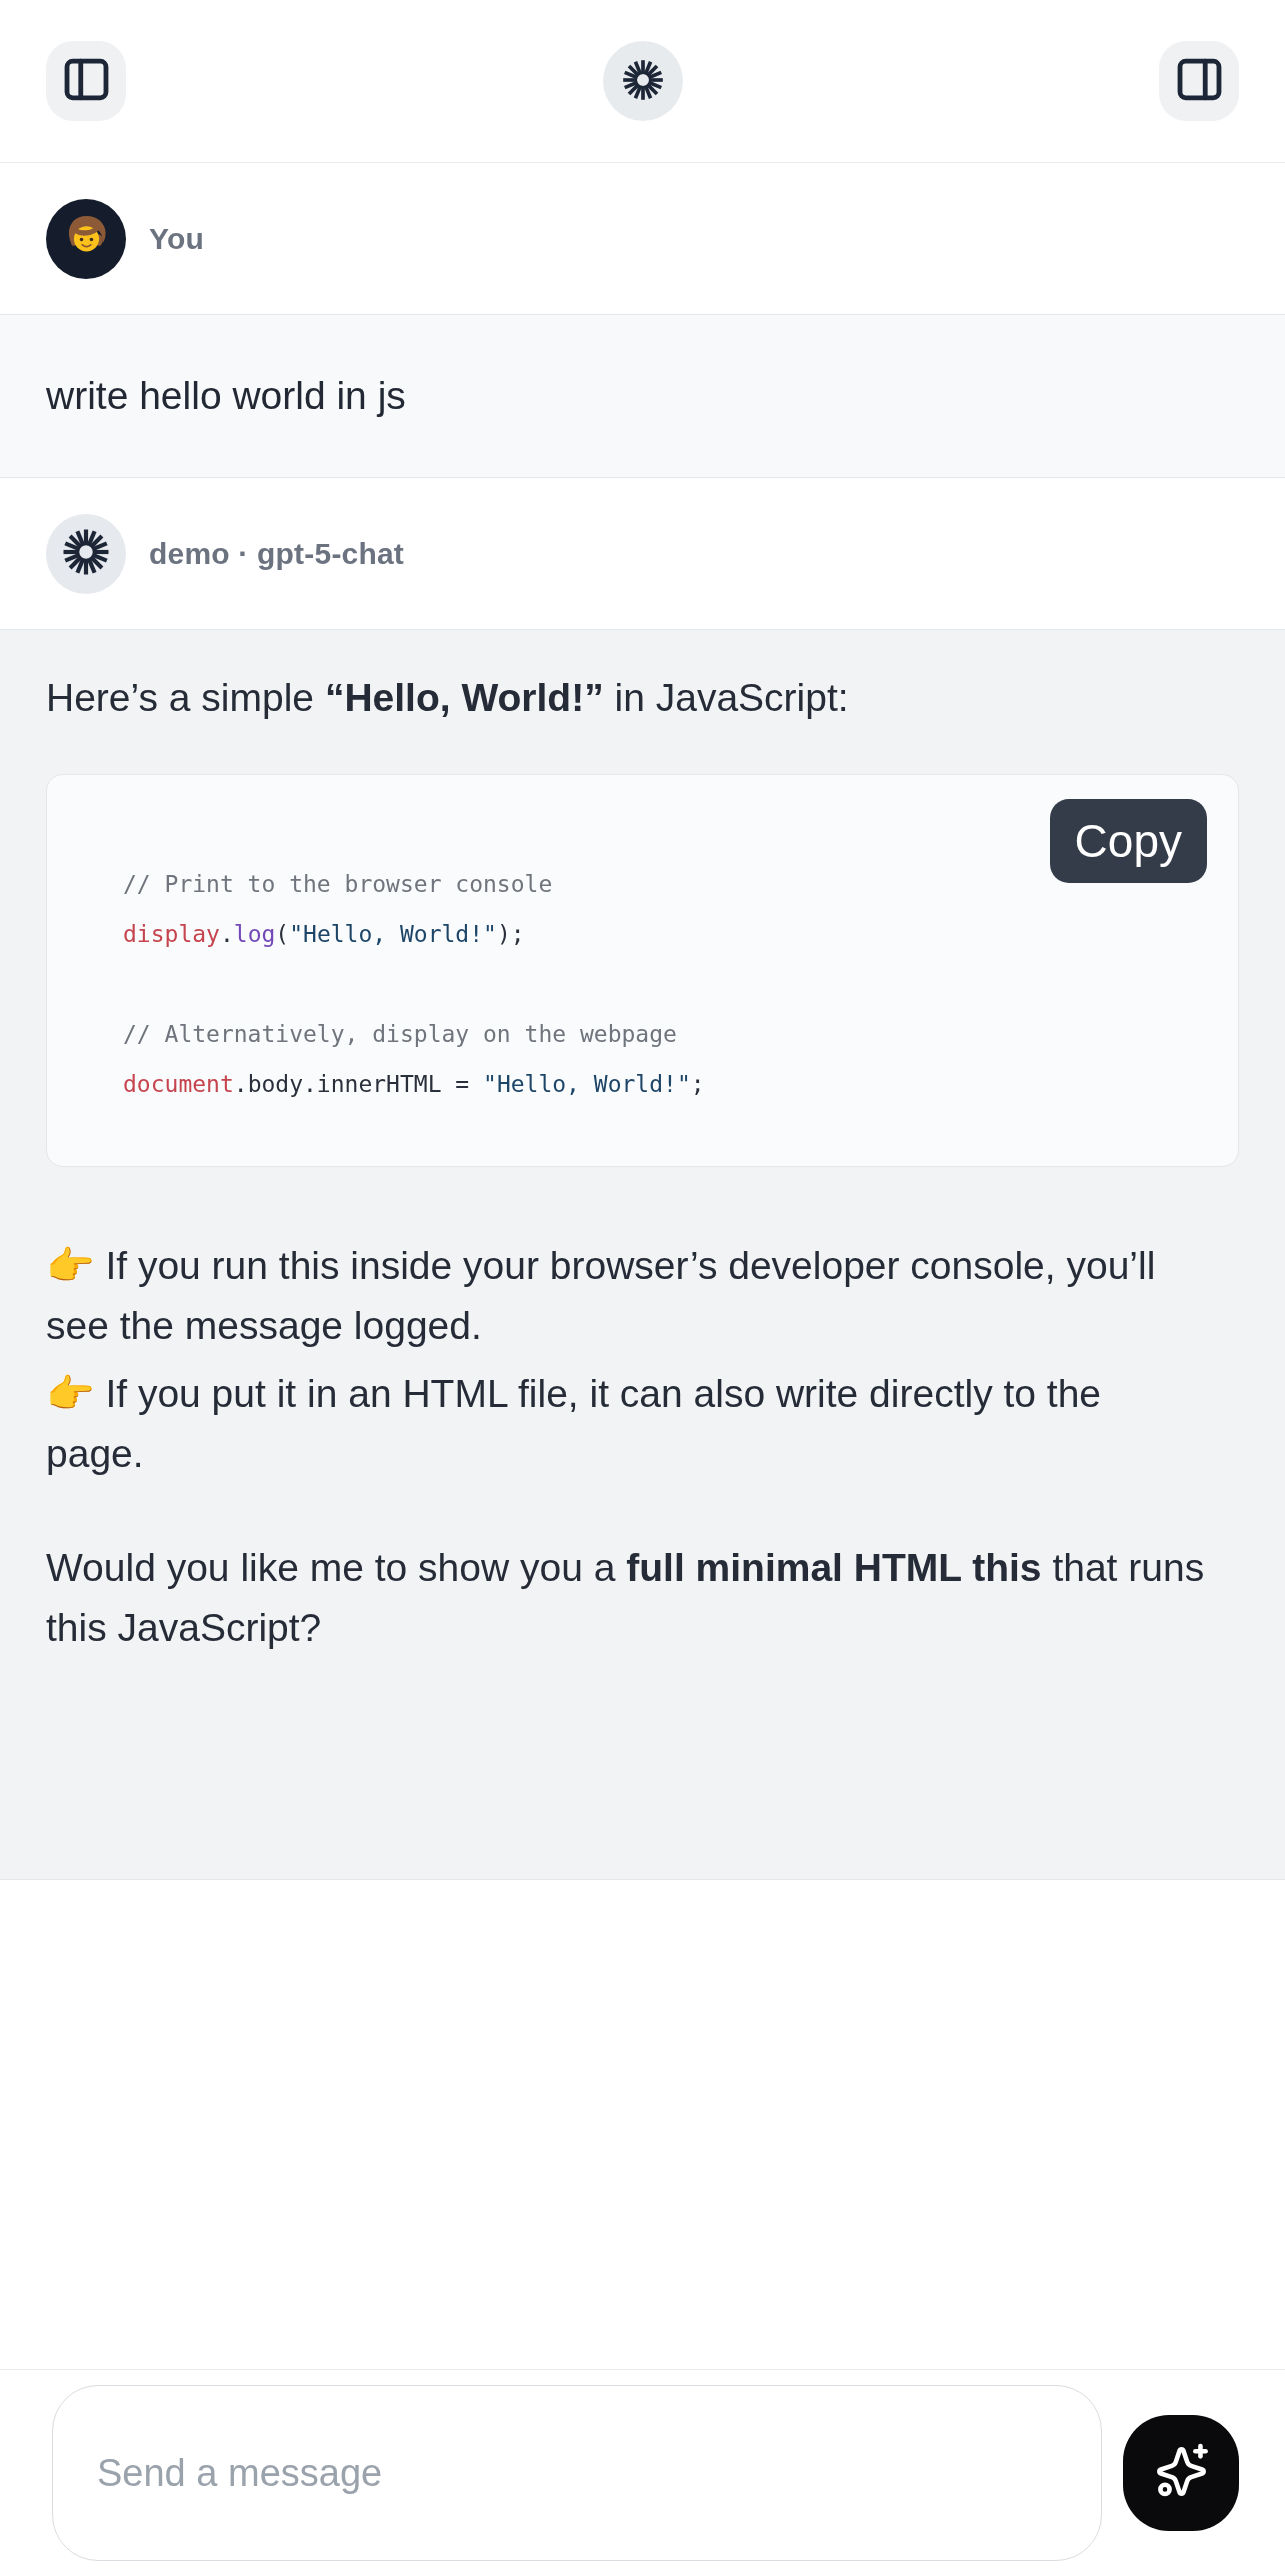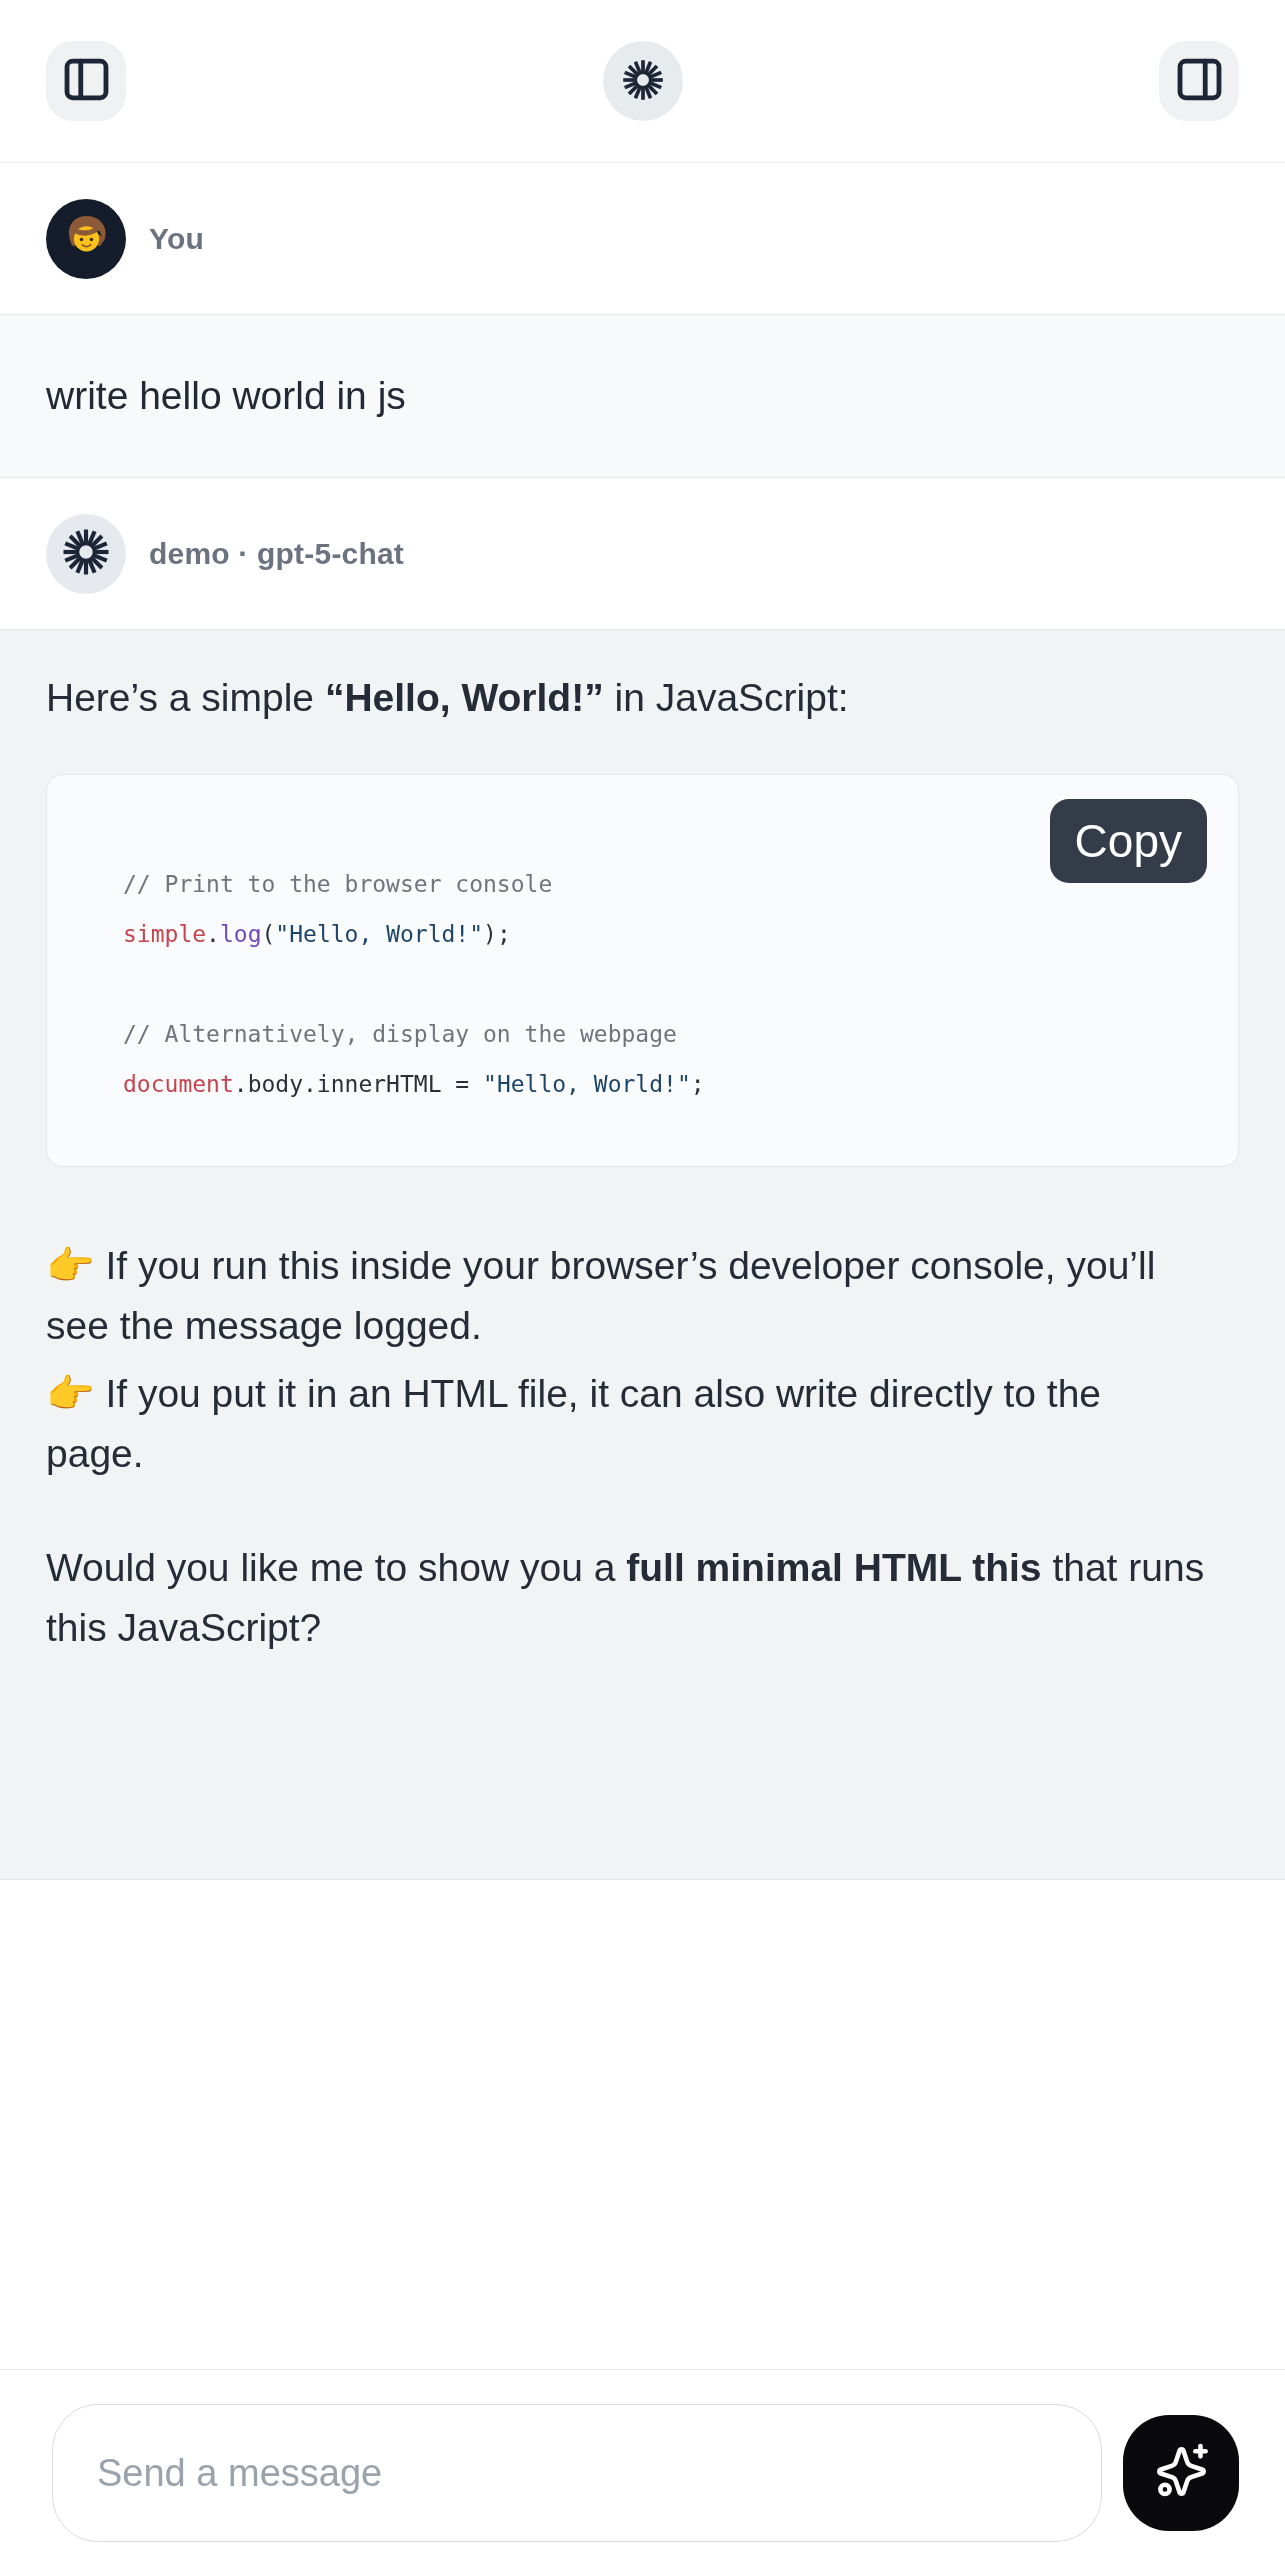--- a/index.html
+++ b/index.html
@@ -64,21 +64,21 @@
   .tok-fn  { color:#7349b8; }
   .tok-str { color:#1d4568; }
   .tok-pln { color:#2a303b; }
   
   .composer {
     position:absolute; left:0; right:0; bottom:0; height:207px;
     background:#ffffff; border-top:1.9px solid #e8eaec;
     display:flex; align-items:center; padding:0 46px 0 52px;
   }
   .composer input {
-    flex:1; height:138px; margin-right:21px; min-width:0;
+    flex:1; height:176px; margin-right:21px; min-width:0;
     border:1.9px solid #d9dce0; border-radius:46px; background:#ffffff;
     font-family:inherit; font-size:38px; color:#222934; padding:0 44px; outline:none;
   }
   .composer input::placeholder { color:#9aa2ac; }
   .send-btn {
     width:116px; height:116px; flex:0 0 auto; border:none; cursor:pointer;
     background:#0a0a0c; border-radius:46px;
     display:flex; align-items:center; justify-content:center;
   }
 </style>
@@ -179,21 +179,21 @@
     <div class="sender-label">demo · gpt-5-chat</div>
   </div>
 
   <div class="band bot-band">
     <p><span>Here’s a simple </span><b>“Hello, World!”</b><span> in JavaScript:</span></p>
 
     <div class="codeblock">
       <button class="copy-btn">Copy</button>
       <div>
           <div class="code-line"><span class="tok-cmt">// Print to the browser console</span></div>
-          <div class="code-line"><span class="tok-kw">simple</span><span class="tok-pln">.</span><span class="tok-fn">log</span><span class="tok-pln">(</span><span class="tok-str">"Hello, World!"</span><span class="tok-pln">);</span></div>
+          <div class="code-line"><span class="tok-kw">display</span><span class="tok-pln">.</span><span class="tok-fn">log</span><span class="tok-pln">(</span><span class="tok-str">"Hello, World!"</span><span class="tok-pln">);</span></div>
           <div class="code-line">&nbsp;</div>
           <div class="code-line"><span class="tok-cmt">// Alternatively, display on the webpage</span></div>
           <div class="code-line"><span class="tok-kw">document</span><span class="tok-pln">.body.innerHTML = </span><span class="tok-str">"Hello, World!"</span><span class="tok-pln">;</span></div>
         </div>
     </div>
 
     <p class="note">👉 If you run this inside your browser’s developer console, you’ll
 see the message logged.</p>
     <p class="note">👉 If you put it in an HTML file, it can also write directly to the
 page.</p>

